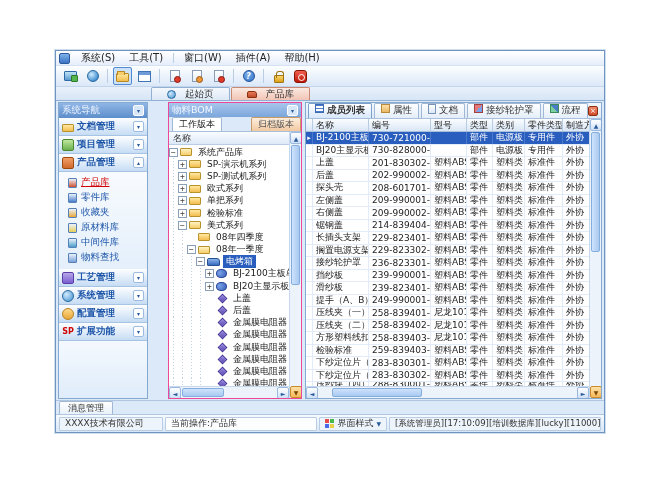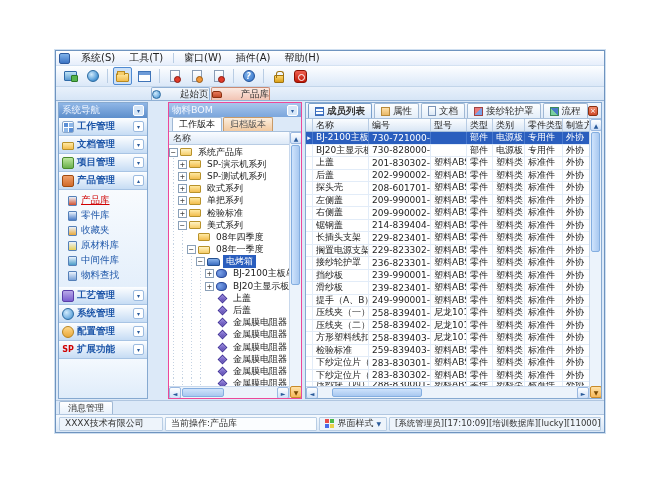--- a/index.html
+++ b/index.html
@@ -32,21 +32,21 @@
   .ti-doc.red::after{background:#e03a2a;border:1px solid #8a1a10;}
   .ti-doc.orange::after{background:#f0963a;border:1px solid #9a5a10;}
   .ti-help{width:12px;height:12px;border-radius:50%;background:radial-gradient(circle at 35% 35%,#7fb2ea,#2f6fc8);border:1px solid #1f4f98;color:#fff;font-size:8px;font-weight:bold;text-align:center;line-height:11px;}
   .ti-lock{width:10px;height:8px;margin-top:5px;background:linear-gradient(#ffd76e,#d9a018);border:1px solid #a07410;border-radius:1px;}
   .ti-lock::before{content:"";position:absolute;left:1px;top:-5px;width:6px;height:6px;border:1px solid #a07410;border-bottom:none;border-radius:3px 3px 0 0;}
   .ti-exit{width:13px;height:13px;border-radius:3px;background:linear-gradient(#f06050,#c01808);border:1px solid #8a1000;}
   .ti-exit::before{content:"";position:absolute;left:3px;top:3px;width:5px;height:5px;border:1.5px solid #fff;border-radius:50%;}
 
   
   .doctabs{height:14px;flex:none;display:flex;align-items:flex-end;gap:1px;padding-left:95px;background:linear-gradient(#e9f1fb,#d6e5f6);border-bottom:1px solid #91b0d4;}
-  .doctab{height:13px;display:flex;align-items:center;gap:19px;padding:0 0;font-size:9.5px;border:1px solid #91b0d4;border-bottom:none;border-radius:2px 2px 0 0;background:linear-gradient(#f4f8fd,#dce8f6);color:#333;}
+  .doctab{height:13px;display:flex;align-items:center;gap:9px;padding:0 15px;font-size:9.5px;border:1px solid #91b0d4;border-bottom:none;border-radius:2px 2px 0 0;background:linear-gradient(#f4f8fd,#dce8f6);color:#333;}
   .doctab.active{background:linear-gradient(#fbe9e1,#f2c4b4);border-color:#c98a74;}
   .dt-globe{width:9px;height:9px;border-radius:50%;background:radial-gradient(circle at 35% 35%,#cfeafc,#3f8ed0);border:1px solid #2a6aa0;}
   .dt-product{width:10px;height:7px;border-radius:2px 3px 1px 1px;background:linear-gradient(#e87a5a,#c04a2a);border:1px solid #8a3010;}
 
   
   .workspace{flex:1;display:flex;gap:3px;padding:1px 2px;overflow:hidden;}
 
   
   .nav{width:90px;flex:none;display:flex;flex-direction:column;background:#cfe1f5;border:1px solid #86a9d0;overflow:hidden;}
   .nav-title{height:15px;flex:none;background:linear-gradient(#8fb6e6,#5d8ecb);color:#f2f7ff;font-size:9.5px;display:flex;align-items:center;justify-content:space-between;padding:0 3px;}
@@ -65,21 +65,21 @@
   .nav-body{background:linear-gradient(#f8fbfe,#e4effb);padding:3px 0 4px;flex:none;}
   .nav-item{height:15px;display:flex;align-items:center;gap:4px;padding-left:9px;font-size:9.5px;color:#1c55a8;white-space:nowrap;overflow:hidden;}
   .nii{width:9px;height:10px;flex:none;border:1px solid #5580b8;border-radius:1px;}
   .nav-item.selected .nav-item-label{color:#d00000;text-decoration:underline;}
   .nav-fill{flex:1;background:linear-gradient(#f4f9fe,#dfecfa);}
 
   
   .bom{width:134px;flex:none;display:flex;flex-direction:column;border:1px solid #ec4899;background:#eef4fc;overflow:hidden;margin-left:17px;}
   .bom-title{height:14px;flex:none;background:linear-gradient(#a8c6ec,#7ba6dc);color:#f4f8ff;font-size:9.5px;display:flex;align-items:center;justify-content:space-between;padding:0 3px;}
   .bom-title-btn{width:11px;height:11px;background:#d7e7f8;border:1px solid #fff;border-radius:2px;font-size:6px;color:#2a5a9a;display:flex;align-items:center;justify-content:center;}
-  .bom-tabs{height:15px;flex:none;display:flex;align-items:flex-end;gap:1px;padding-left:3px;background:#dce9f8;border-bottom:1px solid #a8c0dc;}
+  .bom-tabs{height:15px;flex:none;display:flex;align-items:flex-end;gap:1px;padding-left:3px;background:#dce9f8;border-bottom:1px solid #a8c0dc;justify-content:space-between;}
   .btab{height:14px;padding:0 6px;font-size:9px;display:flex;align-items:center;border:1px solid #a0b8d4;border-bottom:none;border-radius:2px 2px 0 0;}
   .btab.active{background:#fff;color:#222;}
   .btab.inactive{background:linear-gradient(#fceedd,#f2c9a0);color:#555;border-color:#c89a68;}
   .bom-mid{flex:1;display:flex;overflow:hidden;}
   .bom-left{flex:1;display:flex;flex-direction:column;overflow:hidden;min-width:0;}
   .bom-colhead{height:13px;flex:none;background:linear-gradient(#fafcff,#dde9f7);border-bottom:1px solid #b8cce4;font-size:9px;display:flex;align-items:center;padding:0 4px;color:#333;}
   .tree{flex:1;overflow:hidden;background:#fff;padding-top:1px;}
   .trow{height:12.2px;display:flex;align-items:center;white-space:nowrap;font-size:9px;color:#222;}
   .indent{width:9px;flex:none;align-self:stretch;background:repeating-linear-gradient(180deg,#c4d2e2 0 1px,transparent 1px 3px) 4px 0/1px 100% no-repeat;}
   .exp{width:9px;height:9px;flex:none;border:1px solid #8aa0b8;background:#fff;color:#444;font-size:8px;line-height:7px;text-align:center;margin-right:2px;font-family:"DejaVu Sans Mono",monospace;}
@@ -98,21 +98,21 @@
   .hscroll{height:12px;flex:none;background:#ecf3fb;border-top:1px solid #c8d8ec;display:flex;align-items:stretch;}
   .sb-btn{width:12px;height:12px;flex:none;background:linear-gradient(#ffffff,#cfe0f8);border:1px solid #9ab8e0;border-radius:2px;font-size:6px;color:#2a5a9a;display:flex;align-items:center;justify-content:center;}
   .sb-btn.hot{background:linear-gradient(#ffe2a8,#f6b85a);border-color:#c88a2a;color:#7a4a00;}
   .sb-track{flex:1;position:relative;}
   .sb-thumb-v{position:absolute;top:1px;left:1px;right:1px;background:linear-gradient(90deg,#cfe3fc,#a8c8f0);border:1px solid #84aee0;border-radius:2px;}
   .sb-thumb-h{position:absolute;left:1px;top:1px;bottom:1px;background:linear-gradient(#cfe3fc,#a8c8f0);border:1px solid #84aee0;border-radius:2px;}
 
   
   .member{flex:1;display:flex;flex-direction:column;border:1px solid #86a9d0;background:#eef4fc;min-width:0;overflow:hidden;}
   .mtabs{height:16px;flex:none;display:flex;align-items:flex-end;gap:2px;padding:1px 2px 0 2px;background:linear-gradient(#f2f7fd,#dfeaf8);border-bottom:1px solid #a8c0dc;position:relative;}
-  .mtab{height:15px;display:flex;align-items:center;gap:3px;padding:0 6px;font-size:9.5px;border:1px solid #a0b8d4;border-bottom:none;border-radius:2px 2px 0 0;background:linear-gradient(#fdfeff,#e4eef9);color:#333;white-space:nowrap;}
+  .mtab{height:15px;display:flex;gap:3px;padding:0 6px;font-size:9.5px;border:1px solid #a0b8d4;border-bottom:none;border-radius:2px 2px 0 0;background:linear-gradient(#fdfeff,#e4eef9);color:#333;white-space:nowrap;}
   .mtab.active{background:linear-gradient(#ffffff,#d8e8fb);border-color:#7aa0cc;font-weight:bold;}
   .mtab-close{position:absolute;right:3px;top:3px;width:10px;height:10px;background:linear-gradient(#f08a6a,#d04a2a);border:1px solid #8a3010;border-radius:2px;color:#fff;font-size:7px;line-height:8px;text-align:center;}
   .mi{display:inline-block;flex:none;}
   .mi-list{width:9px;height:9px;border:1px solid #3a6ab8;background:repeating-linear-gradient(180deg,#4a7cc8 0 1px,#ffffff 1px 3px);}
   .mi-props{width:9px;height:9px;border:1px solid #b88a3a;background:linear-gradient(#ffe0a8,#e8b868);}
   .mi-doc{width:8px;height:10px;border:1px solid #7a94b8;background:linear-gradient(#ffffff,#dce8f6);}
   .mi-version{width:9px;height:9px;border:1px solid #a04040;background:linear-gradient(135deg,#e87a7a 50%,#7aa2e8 50%);}
   .mi-flow{width:9px;height:9px;border:1px solid #3a8a5a;background:linear-gradient(45deg,#7ad0a0 50%,#4a7cc8 50%);}
 
   .table-wrap{flex:1;display:flex;overflow:hidden;background:#fff;}
@@ -206,25 +206,20 @@
     </div>
 
   <div class="workspace">
 
     <div class="nav">
       <div class="nav-title">
         <span>系统导航</span>
         <span class="nav-title-btn">▾</span>
       </div>
       <div style="display:flex;flex-direction:column;overflow:hidden;flex:1;">
-          <div class="nav-sec-h">
-            <span class="ni ni-work"></span>
-            <span>工作管理</span>
-            <span class="chev">▾</span>
-          </div>
           <div class="nav-sec-h">
             <span class="ni ni-docs"></span>
             <span>文档管理</span>
             <span class="chev">▾</span>
           </div>
           <div class="nav-sec-h">
             <span class="ni ni-project"></span>
             <span>项目管理</span>
             <span class="chev">▾</span>
           </div>

